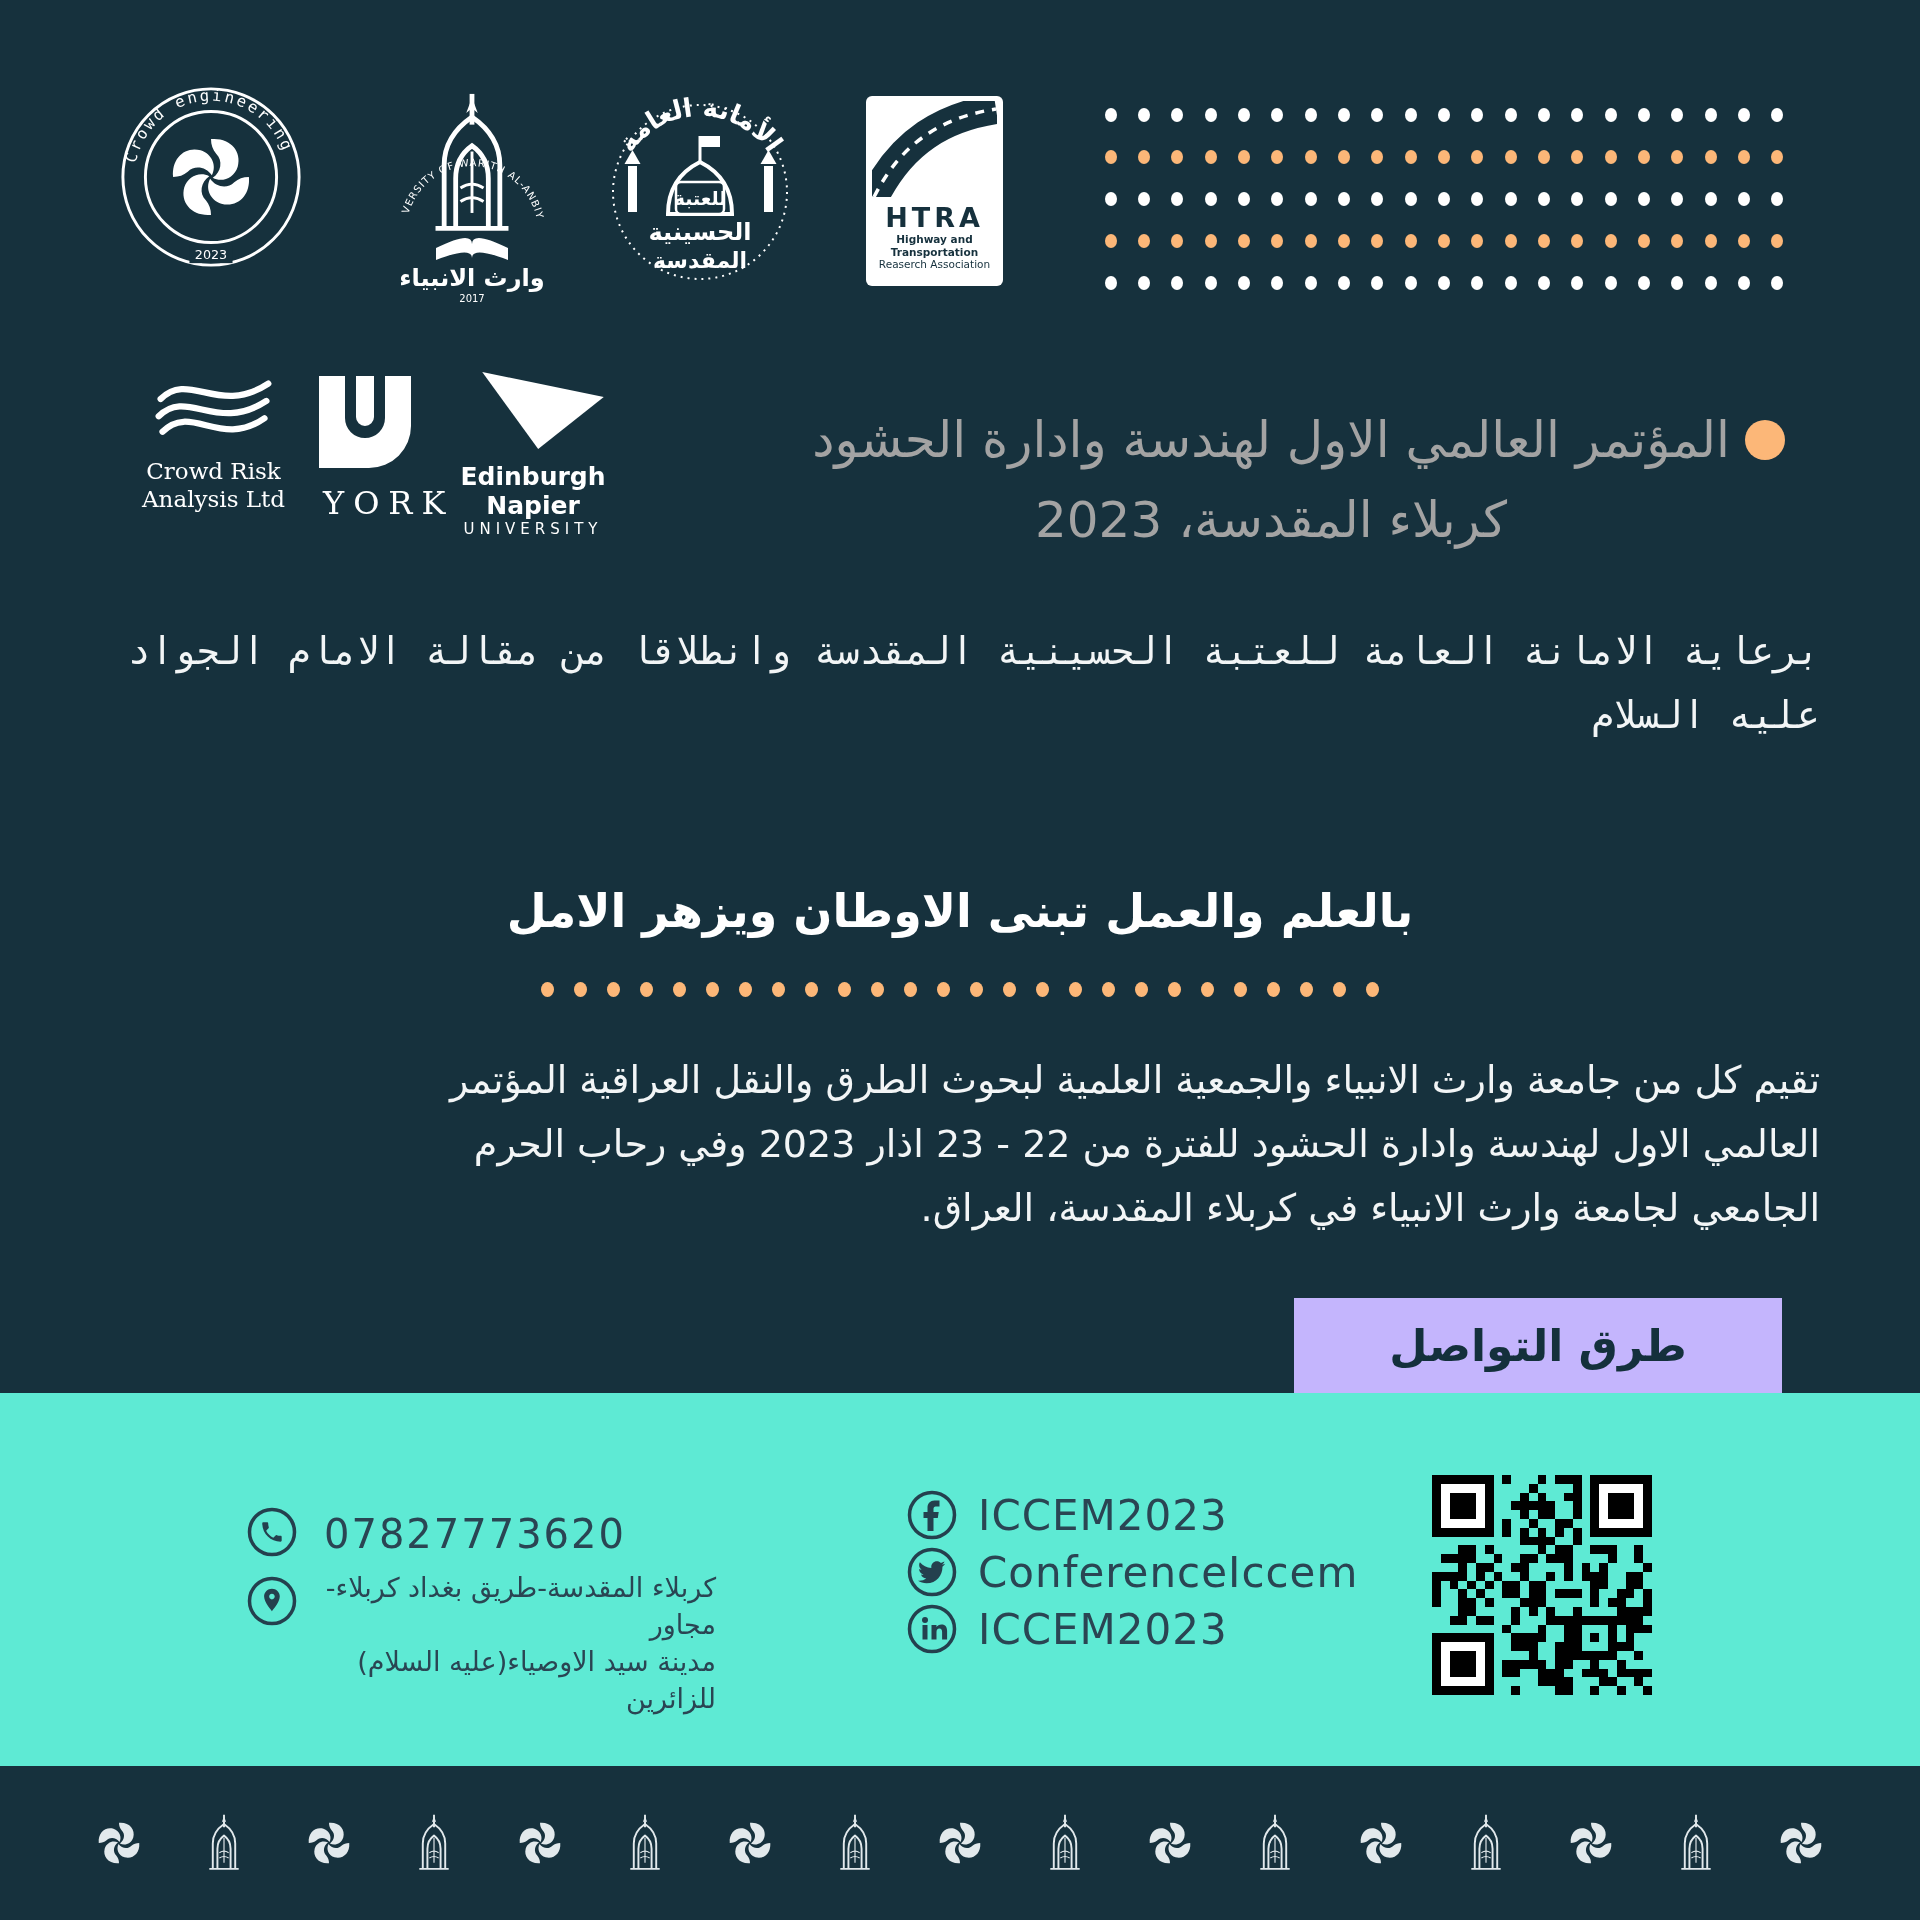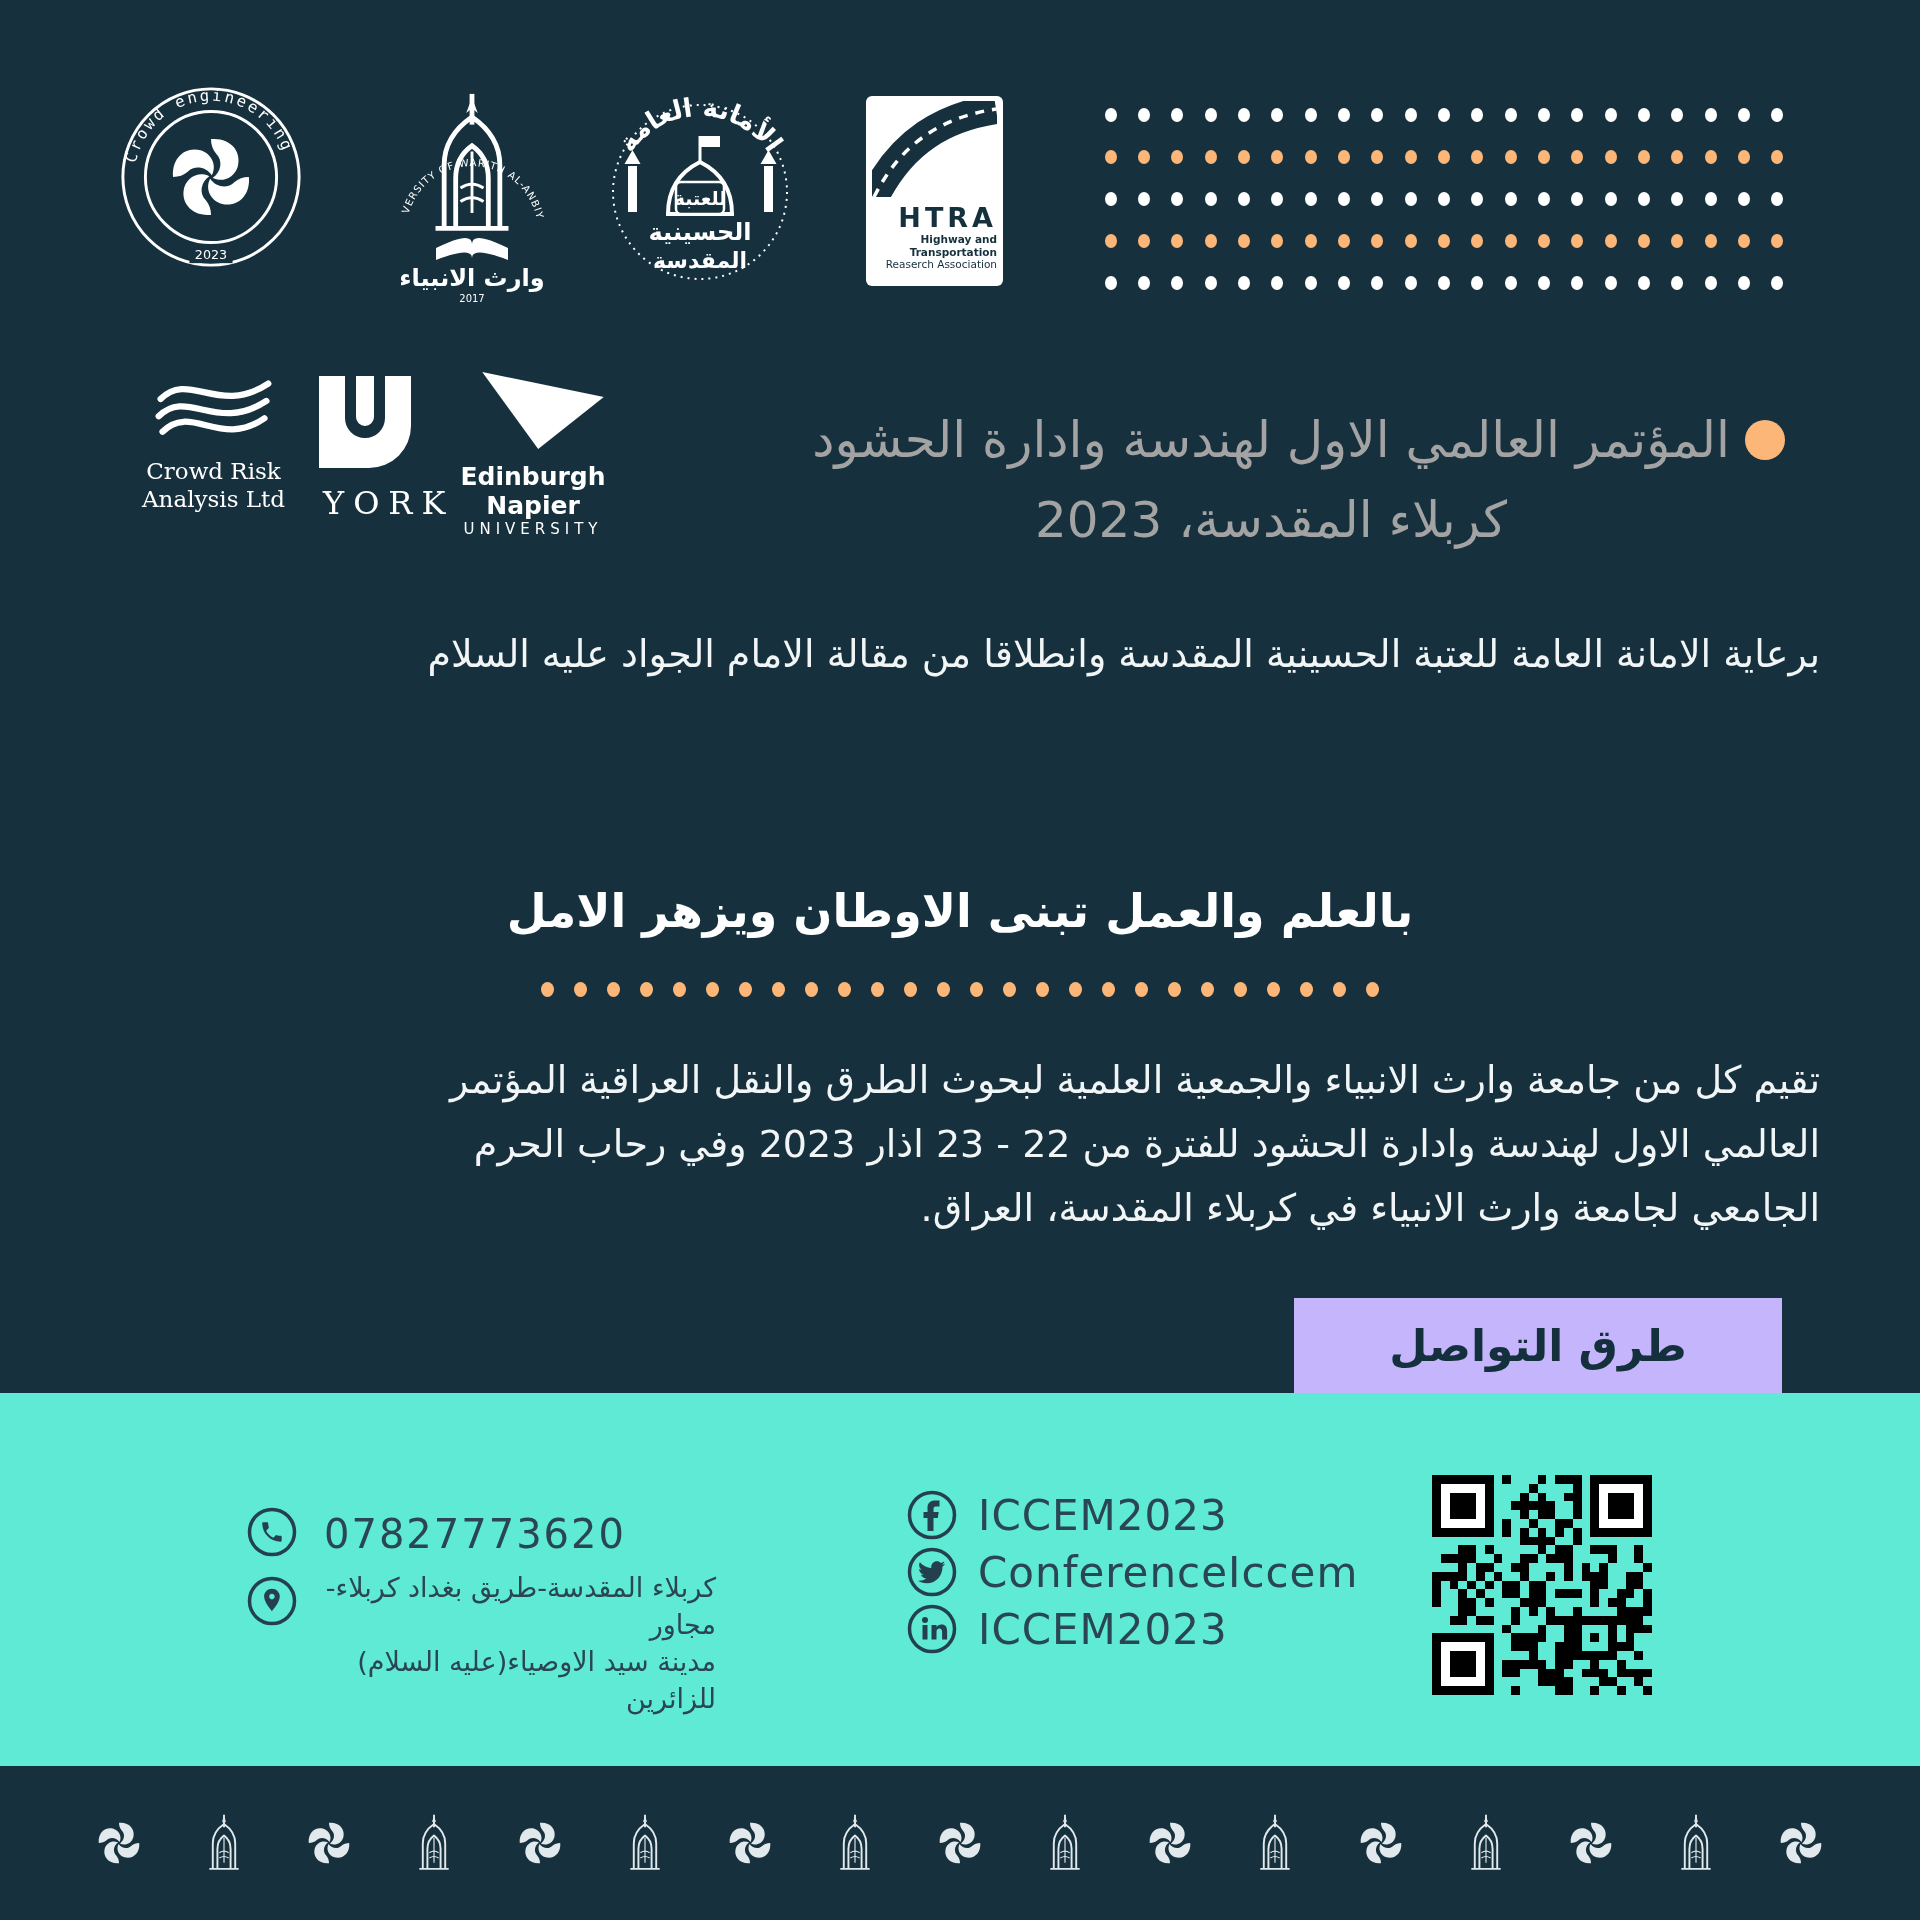--- a/index.html
+++ b/index.html
@@ -4,21 +4,21 @@
 <style>
   html,body{margin:0;padding:0;background:#222;}
   .poster{position:relative;width:1920px;height:1920px;background:#16313d;overflow:hidden;
           font-family:"DejaVu Sans",sans-serif;color:#fff;}
 
   
   .logo-ce{position:absolute;left:118px;top:84px;width:186px;height:186px;color:#fff;}
   .logo-warith{position:absolute;left:372px;top:88px;width:200px;height:218px;color:#fff;}
   .logo-shrine{position:absolute;left:588px;top:86px;width:225px;height:208px;color:#fff;}
   .logo-htra{position:absolute;left:866px;top:96px;width:137px;height:190px;background:#fff;
-             border-radius:6px;box-sizing:border-box;padding:5px 6px 0 6px;text-align:right;}
+             border-radius:6px;box-sizing:border-box;padding:5px 6px 0 6px;text-align:center;}
   .htra-abbr{font-size:27px;font-weight:700;color:#16313d;letter-spacing:4px;line-height:30px;margin-top:2px;}
   .htra-l{font-size:10.5px;color:#16313d;line-height:12.5px;}
   .htra-l.b{font-weight:700;}
 
   
   .dots-grid{position:absolute;left:1094px;top:94px;width:700px;height:210px;display:grid;
              grid-template-columns:repeat(21,1fr);grid-template-rows:repeat(5,1fr);
              justify-items:center;align-items:center;}
   .dot{width:12px;height:14px;border-radius:50%;}
   .dot.white{background:#fff;}
@@ -35,21 +35,21 @@
   .nap-l2{font-size:15px;letter-spacing:5px;}
 
   
   .title{position:absolute;top:400px;right:190px;text-align:center;direction:rtl;
          font-size:50px;font-weight:400;line-height:80px;color:#a3a3a3;}
   .title-bullet{position:absolute;top:420px;right:135px;width:40px;height:40px;
                 border-radius:50%;background:#fcb778;}
 
   
   .intro{position:absolute;top:622px;right:100px;width:1760px;direction:rtl;
-         font-size:38px;line-height:64px;color:#f2f5f6;}
+         font-size:38px;line-height:64px;color:#f2f5f6;font-family:Liberation Mono, monospace;}
   .slogan{position:absolute;top:884px;left:0;width:100%;text-align:center;direction:rtl;
           font-size:46px;font-weight:700;color:#fff;}
   .slogan-dots{position:absolute;top:982px;left:50%;transform:translateX(-50%);
                display:flex;gap:20px;}
   .slogan-dots .dot{width:13px;height:15px;}
   .body-par{position:absolute;top:1048px;right:100px;width:1760px;direction:rtl;text-align:right;
             font-size:38px;line-height:64px;color:#f2f5f6;}
 
   
   .banner{position:absolute;left:1294px;top:1298px;width:488px;height:95px;background:#c4b5fd;

